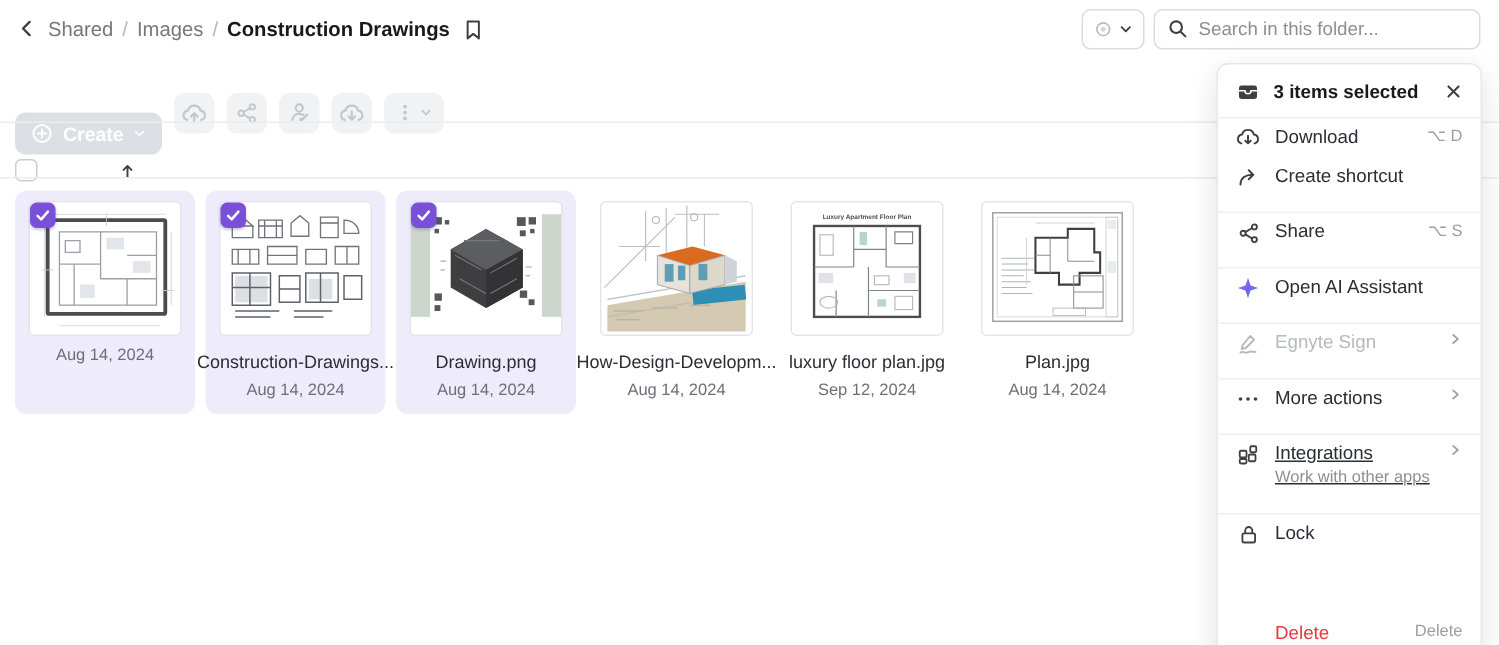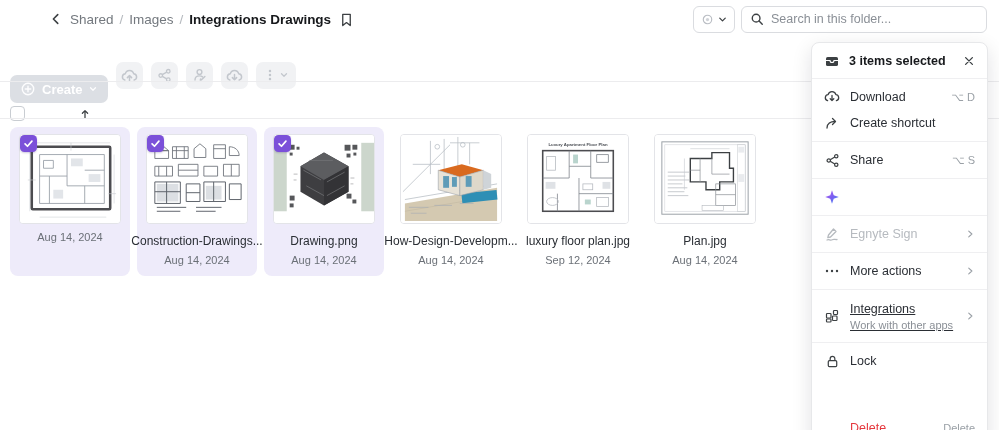--- a/index.html
+++ b/index.html
@@ -1,29 +1,29 @@
 <!DOCTYPE html>
 <html><head>
 <meta charset="utf-8">
 <style>
   * { margin:0; padding:0; box-sizing:border-box; }
   html,body { width:999px; height:430px; background:#fff; font-family:"Liberation Sans", sans-serif; color:#2a2e34; overflow:hidden; }
   .app { position:relative; width:999px; height:430px; background:#fff; }
 
   
-  .topbar { position:absolute; top:0; left:0; right:0; height:38px; display:flex; align-items:center; padding:0 12px 0 8px;margin-left:38px; }
+  .topbar { position:absolute; top:0; left:0; right:0; height:38px; display:flex; align-items:center; padding:0 12px 0 8px; }
   .back-btn { width:20px; height:20px; display:flex; align-items:center; justify-content:center; cursor:pointer; color:#3c4043; }
   .breadcrumb { display:flex; align-items:center; gap:6px; font-size:13.5px; margin-left:4px; }
   .crumb { color:#73787e; cursor:pointer; }
   .crumb-sep { color:#b4b8bd; }
   .crumb-current { color:#17191c; font-weight:700; }
   .bookmark-btn { margin-left:8px; display:flex; align-items:center; color:#3c4043; cursor:pointer; }
   .topbar-right { margin-left:auto; display:flex; align-items:center; gap:6px; }
   .filter-btn { height:27px; width:42px; border:1px solid #dadce0; border-radius:6px; background:#fff; display:flex; align-items:center; justify-content:center; gap:3px; cursor:pointer; }
-  .searchbox { width:246px; height:27px; border:1px solid #dadce0; border-radius:6px; background:#fff; display:flex; align-items:center; padding:0 8px; gap:7px; }
+  .searchbox { width:218px; height:27px; border:1px solid #dadce0; border-radius:6px; background:#fff; display:flex; align-items:center; padding:0 8px; gap:7px; }
   .searchbox input { border:none; outline:none; flex:1; font-size:12.5px; font-family:"Liberation Sans", sans-serif; color:#2a2e34; background:transparent; }
   .searchbox input::placeholder { color:#8a8f96; }
 
   
   .toolbar { position:absolute; top:47px; left:10px; display:flex; align-items:center; gap:8px; }
   .create-btn { height:28px; padding:0 10px; border:none; border-radius:7px; background:#dcdfe4; color:#fff; font-weight:700; font-size:13px; display:flex; align-items:center; gap:6px; cursor:default; font-family:"Liberation Sans", sans-serif;margin-top:28px; }
   .tool-btn { width:27px; height:27px; border:none; border-radius:7px; background:#f1f2f4; color:#c3c7cd; display:flex; align-items:center; justify-content:center; cursor:default; }
   .tool-btn.wide { width:40px; gap:2px; }
 
   .hr { position:absolute; left:0; right:0; height:1px; background:#ececee; }
@@ -44,21 +44,21 @@
   .tile-check { position:absolute; top:2px; left:2px; width:17px; height:17px; border-radius:4.5px; background:#7b50d9; display:flex; align-items:center; justify-content:center; box-shadow:0 1px 2px rgba(60,40,120,.25); }
   .file-name { margin-top:9px; font-size:12px; color:#2a2e34; white-space:nowrap; }
   .file-date { margin-top:6px; font-size:11px; color:#6b7077; }
 
   
   .menu { position:absolute; top:42px; right:11px; width:177px; background:#fff; border:1px solid #e7e8ea; border-radius:8px; box-shadow:0 6px 20px rgba(20,20,30,.12); z-index:10; font-size:12.5px; }
   .menu-header { height:35px; display:flex; align-items:center; gap:9px; padding:0 12px; }
   .menu-header .mh-title { font-weight:700; color:#17191c; font-size:12.5px; flex:1; }
   .menu-close { color:#3c4043; cursor:pointer; display:flex; }
   .menu-group { border-top:1px solid #efeff1; padding:5px 0; }
-  .menu-item { height:26px; display:flex; align-items:center; gap:10px; padding:0 12px; cursor:pointer; color:#2a2e34; }
+  .menu-item { height:26px; display:flex; align-items:flex-start; gap:10px; padding:0 12px; cursor:pointer; color:#2a2e34; }
   .menu-item .mi-icon { width:16px; height:16px; display:flex; align-items:center; justify-content:center; color:#3c4043; flex-shrink:0; }
   .menu-item .mi-label { flex:1; }
   .menu-item .mi-shortcut { color:#9aa0a6; font-size:11px; }
   .menu-item .mi-chev { color:#9aa0a6; display:flex; }
   .menu-item.disabled, .menu-item.disabled .mi-icon { color:#b6babf; cursor:default; }
   .menu-item.two-line { height:42px; }
   .mi-text-col { flex:1; display:flex; flex-direction:column; gap:3px;text-decoration:underline; }
   .mi-sub { font-size:11px; color:#8a8f96; }
   .menu-item.danger, .menu-item.danger .mi-icon { color:#e5393f;margin-top:41px; }
 </style>
@@ -71,21 +71,21 @@
     <span class="back-btn">
       <svg width="14" height="14" viewBox="0 0 16 16" fill="none" stroke="currentColor" stroke-width="1.8" stroke-linecap="round" stroke-linejoin="round">
           <path d="M10 3 L5 8 L10 13"></path>
         </svg>
     </span>
     <nav class="breadcrumb">
       <span class="crumb">Shared</span>
       <span class="crumb-sep">/</span>
       <span class="crumb">Images</span>
       <span class="crumb-sep">/</span>
-      <span class="crumb-current">Integrations Drawings</span>
+      <span class="crumb-current">Construction Drawings</span>
     </nav>
     <span class="bookmark-btn">
       <svg width="15" height="15" viewBox="0 0 16 16" fill="none" stroke="currentColor" stroke-width="1.4" stroke-linejoin="round">
           <path d="M4 2.5 h8 v12 l-4 -3.2 -4 3.2 z"></path>
         </svg>
     </span>
     <div class="topbar-right">
       <button class="filter-btn">
         <svg width="13" height="13" viewBox="0 0 16 16">
             <circle cx="8" cy="8" r="5.2" fill="none" stroke="#b9bdc3" stroke-width="1.4"></circle>
@@ -430,20 +430,21 @@
               <defs>
                 <linearGradient id="aigrad" x1="0" y1="0" x2="1" y2="1">
                   <stop offset="0" stop-color="#c06ef5"></stop>
                   <stop offset="0.5" stop-color="#7a5cf0"></stop>
                   <stop offset="1" stop-color="#3d9df6"></stop>
                 </linearGradient>
               </defs>
               <path d="M8 1.2 L9.7 6.3 L14.8 8 L9.7 9.7 L8 14.8 L6.3 9.7 L1.2 8 L6.3 6.3 Z" fill="url(#aigrad)"></path>
             </svg>
           </span>
+        <span class="mi-label">Open AI Assistant</span>
       </div>
     </div>
 
     <div class="menu-group">
       <div class="menu-item disabled">
         <span class="mi-icon">
             <svg width="16" height="16" viewBox="0 0 16 16" fill="none" stroke="currentColor" stroke-width="1.3" stroke-linecap="round" stroke-linejoin="round">
               <path d="M9.5 3 L12 5.5 L6.5 11 L3.8 11.7 L4.5 9 Z"></path>
               <path d="M3 14 c2 -1.2 3.2 1 5.2 -.2 s3 .2 4.8 -.3"></path>
             </svg>

